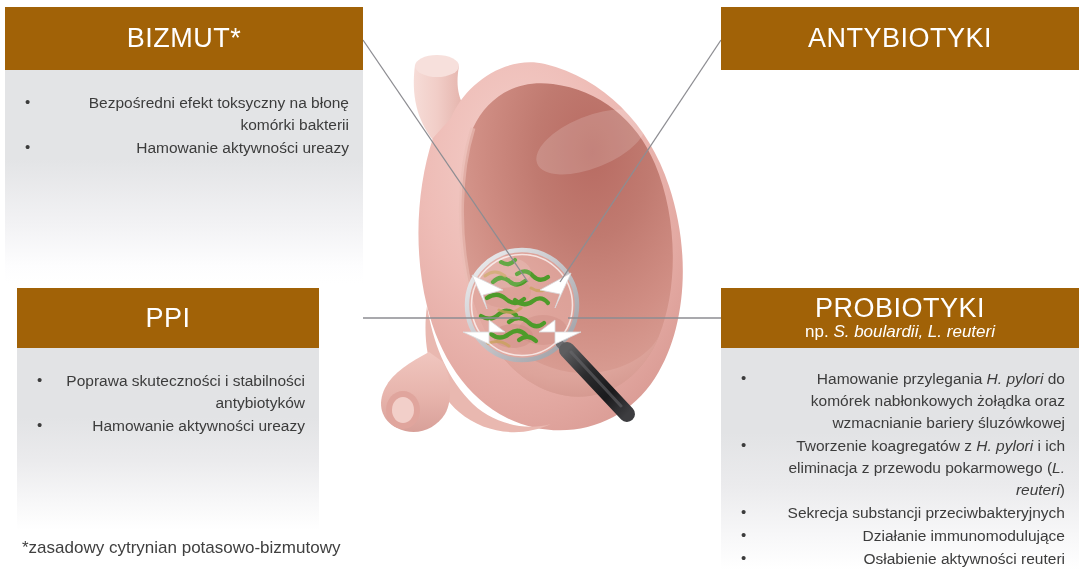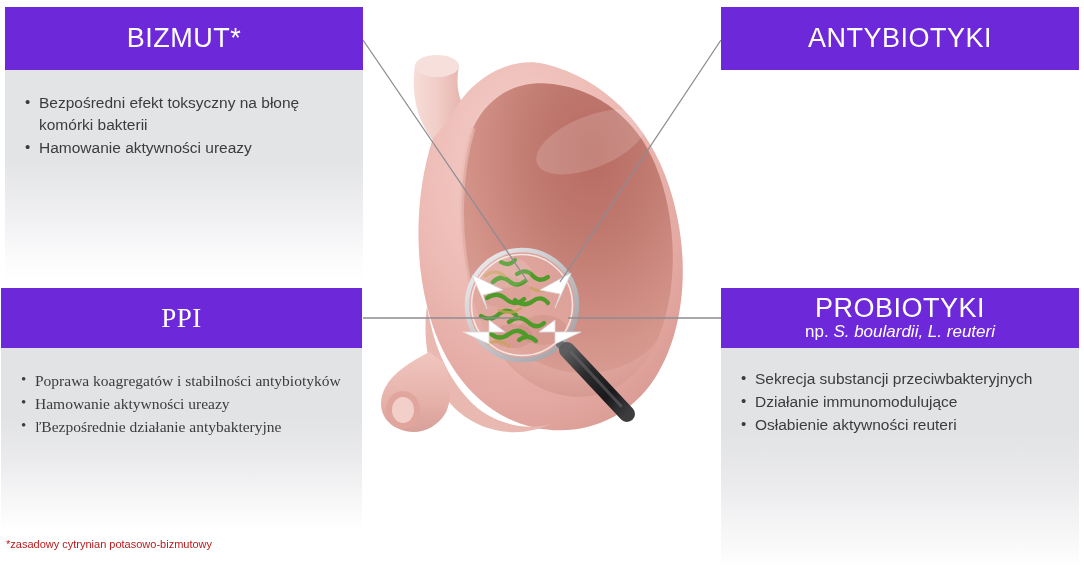--- a/index.html
+++ b/index.html
@@ -37,21 +37,21 @@
     height: 470px;
     z-index: 2;
   }
 
   
   .panel {
     position: absolute;
     z-index: 5;
   }
   .panel-header {
-    background: #6d28d9;
+    background: #a16207;
     color: #ffffff;
     text-align: left;
     display: flex;
     flex-direction: column;
     align-items: center;
     justify-content: center;
     box-sizing: border-box;
   }
   .panel-title {
     font-size: 27px;
@@ -84,40 +84,41 @@
     margin: 0;
     padding: 0;
     color: #3c3c3c;
     font-size: 15.5px;
     line-height: 1.42;
   }
   ul.bullets > li {
     position: relative;
     padding-left: 16px;
     margin-bottom: 1px;
+    text-align: right;
   }
   ul.bullets > li::before {
     content: "\2022";
     position: absolute;
     left: 2px;
     top: -1px;
     color: #3c3c3c;
     font-size: 15px;
   }
   ul.bullets i {
     font-style: italic;
   }
 
   
   #footnote {
     position: absolute;
-    left: 6px;
+    left: 22px;
     top: 538px;
-    font-size: 11px;
-    color: #b91c1c;
+    font-size: 17px;
+    color: #404040;
     z-index: 6;
     white-space: nowrap;
   }
 </style>
 </head>
 <body>
 
 <div id="infographic">
 
   <svg id="illustration" viewBox="0 0 380 470">
@@ -272,40 +273,41 @@
       </ul>
     </div>
   </div>
 
   <div class="panel" style="left:721px; top:7px; width:358px;">
     <div class="panel-header" style="height:63px;">
       <div class="panel-title">ANTYBIOTYKI</div>
     </div>
   </div>
 
-  <div class="panel" style="left:1px; top:288px; width:361px;font-family:Liberation Serif, serif;">
+  <div class="panel" style="left:17px; top:288px; width:302px;">
     <div class="panel-header" style="height:60px;">
       <div class="panel-title">PPI</div>
     </div>
     <div class="panel-body tall" style="height:182px;">
       <ul class="bullets">
-        <li>Poprawa koagregatów i stabilności antybiotyków</li>
+        <li>Poprawa skuteczności i stabilności antybiotyków</li>
         <li>Hamowanie aktywności ureazy</li>
-        <li>ľBezpośrednie działanie antybakteryjne</li>
       </ul>
     </div>
   </div>
 
   <div class="panel" style="left:721px; top:288px; width:358px;">
     <div class="panel-header" style="height:60px;">
       <div class="panel-title">PROBIOTYKI</div>
       <div class="panel-subtitle"><span class="np">np. </span><span>S. boulardii, L. reuteri</span></div>
     </div>
     <div class="panel-body tall" style="height:222px; padding-top:20px;">
       <ul class="bullets" id="probiotyki-list">
+          <li><span>Hamowanie przylegania </span><i>H. pylori</i><span> do komórek nabłonkowych żołądka oraz wzmacnianie bariery śluzówkowej</span></li>
+          <li><span>Tworzenie koagregatów z </span><i>H. pylori</i><span> i ich eliminacja z przewodu pokarmowego (</span><i>L. reuteri</i><span>)</span></li>
           <li><span>Sekrecja substancji przeciwbakteryjnych</span></li>
           <li><span>Działanie immunomodulujące</span></li>
           <li><span>Osłabienie aktywności reuteri</span></li>
         </ul>
     </div>
   </div>
 
   <div id="footnote">*zasadowy cytrynian potasowo-bizmutowy</div>
 
 </div>

